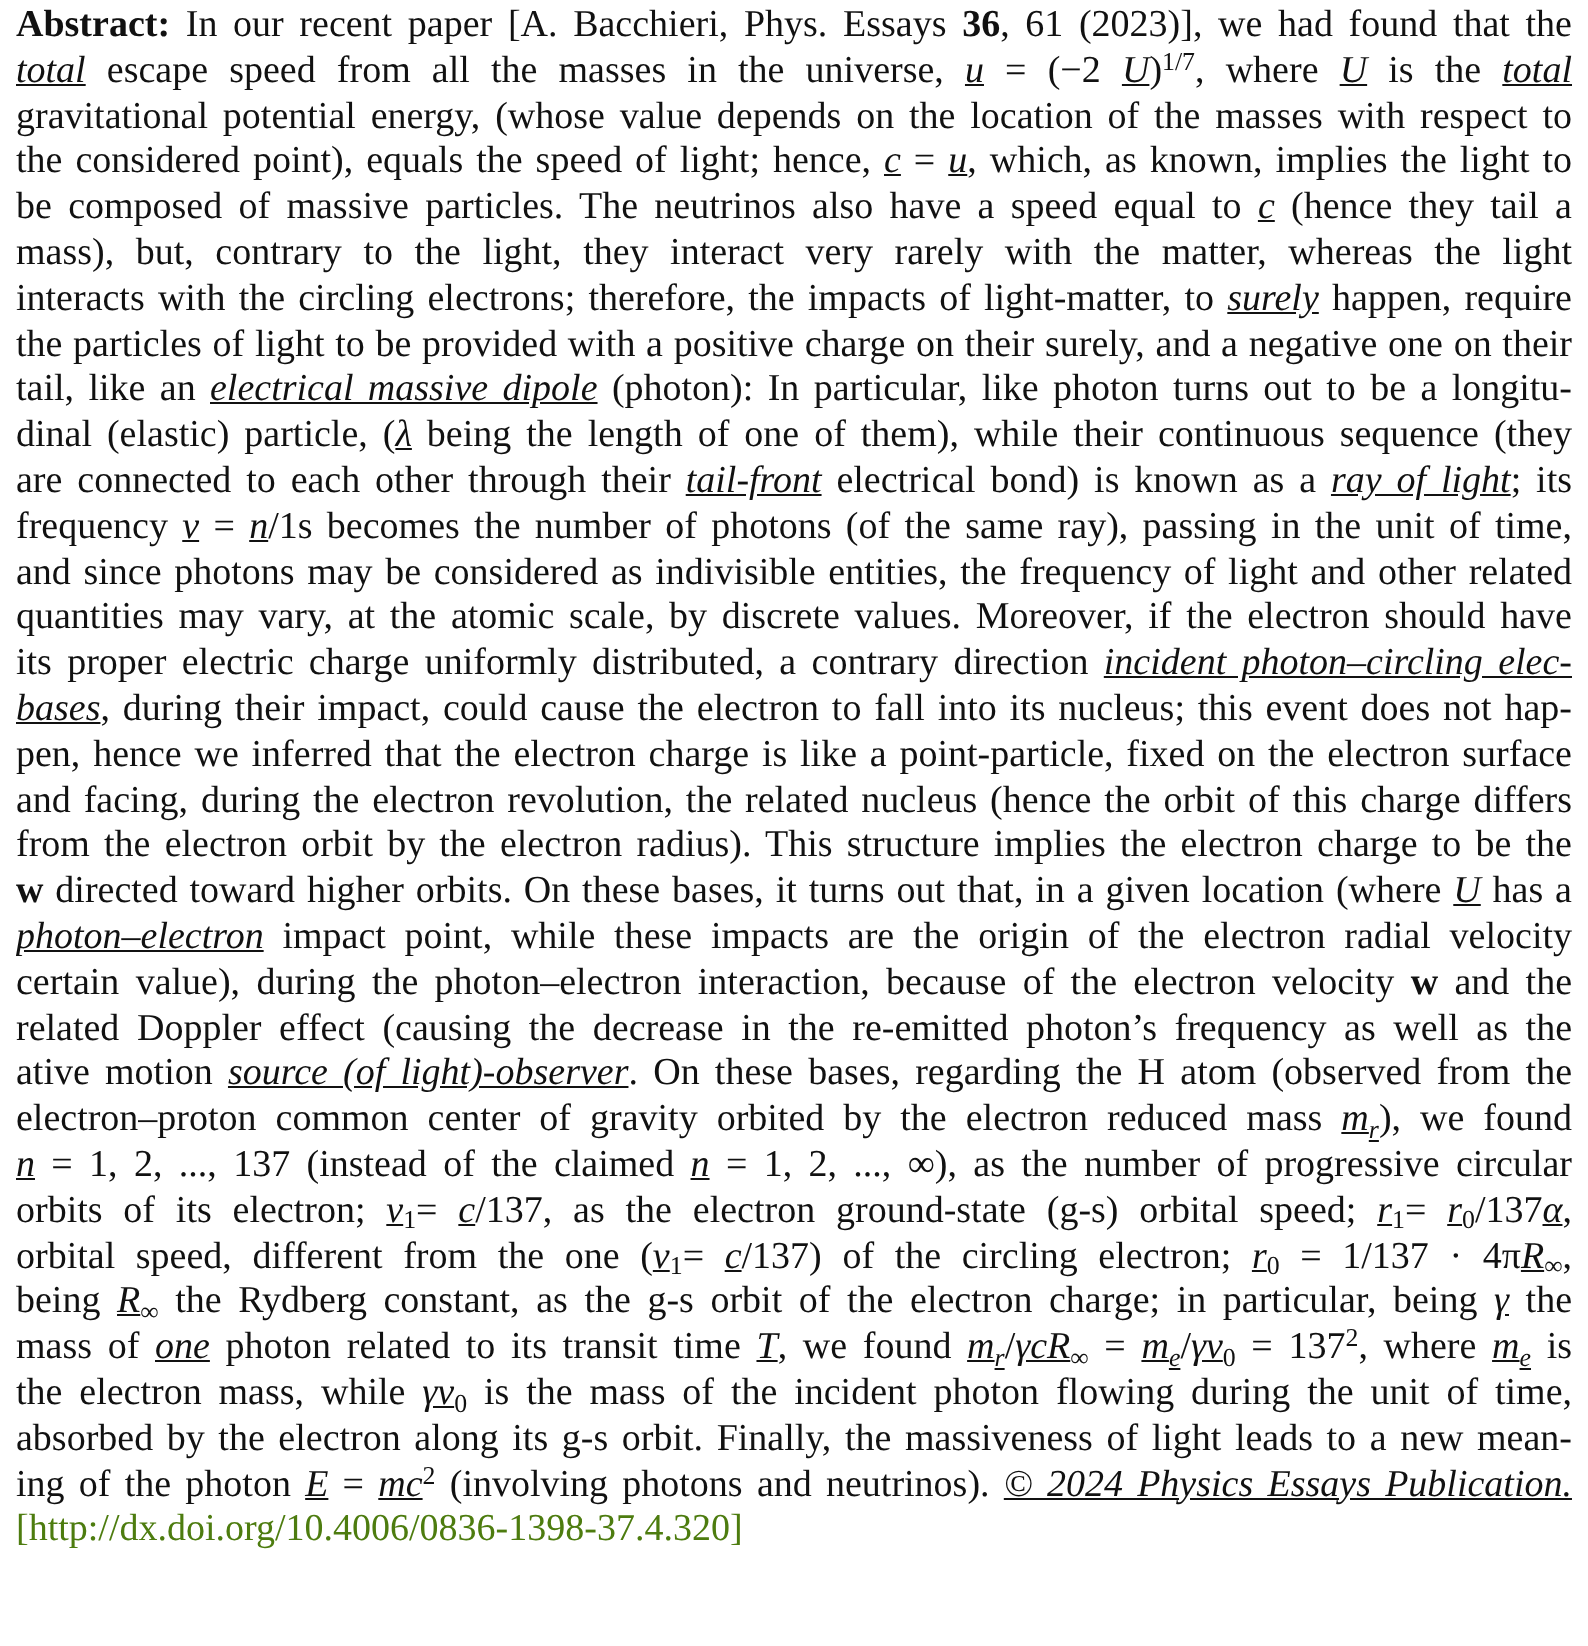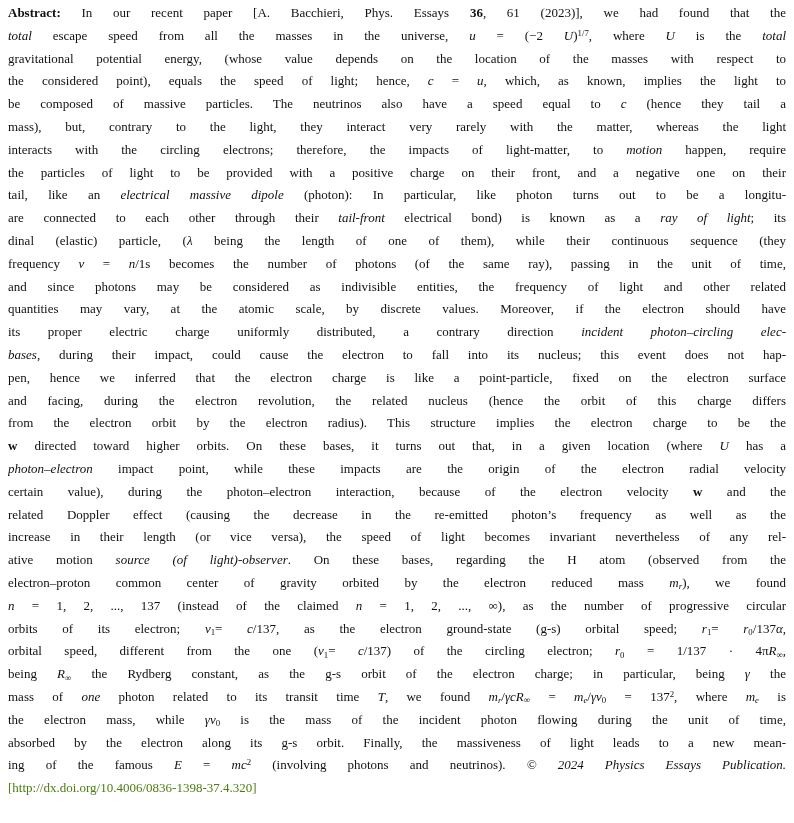--- a/index.html
+++ b/index.html
@@ -12,35 +12,35 @@
     height: 823px;
     box-sizing: border-box;
     background: #ffffff;
     overflow: hidden;
   }
   .abstract {
     box-sizing: border-box;
     width: 794px;
     padding: 2px 8px 0 8px;
     font-family: "Liberation Serif", "DejaVu Serif", serif;
-    font-size: 13px;
+    font-size: 19px;
     color: #111111;
   }
   .line {
     height: 22.8px;
     line-height: 22.8px;
     text-align: justify;
     text-align-last: justify;
     overflow: hidden;
     white-space: normal;
   }
   .line.last {
     text-align-last: left;
   }
-  .it { font-style: italic; }
+  .it { font-style: italic; text-decoration: underline; }
   .bd { font-weight: bold; }
   .sup {
     font-size: 68%;
     position: relative;
     top: -0.45em;
     line-height: 0;
   }
   .sub {
     font-size: 68%;
     position: relative;
@@ -53,43 +53,42 @@
 <body>
 
 <div class="page">
   <div class="abstract" style="color: rgb(17, 17, 17);">
       <div class="line"><span class="bd">Abstract:</span><span> In our recent paper [A. Bacchieri, Phys. Essays </span><span class="bd">36</span><span>, 61 (2023)], we had found that the</span></div>
       <div class="line"><span class="it">total</span><span> escape speed from all the masses in the universe, </span><span class="it">u</span><span> = (−2 </span><span class="it">U</span><span>)</span><span class="sup">1/7</span><span>, where </span><span class="it">U</span><span> is the </span><span class="it">total</span></div>
       <div class="line"><span>gravitational potential energy, (whose value depends on the location of the masses with respect to</span></div>
       <div class="line"><span>the considered point), equals the speed of light; hence, </span><span class="it">c</span><span> = </span><span class="it">u</span><span>, which, as known, implies the light to</span></div>
       <div class="line"><span>be composed of massive particles. The neutrinos also have a speed equal to </span><span class="it">c</span><span> (hence they tail a</span></div>
       <div class="line"><span>mass), but, contrary to the light, they interact very rarely with the matter, whereas the light</span></div>
-      <div class="line"><span>interacts with the circling electrons; therefore, the impacts of light-matter, to </span><span class="it">motion</span><span> happen, require</span></div>
-      <div class="line"><span>the particles of light to be provided with a positive charge on their front, and a negative one on their</span></div>
+      <div class="line"><span>interacts with the circling electrons; therefore, the impacts of light-matter, to </span><span class="it">surely</span><span> happen, require</span></div>
+      <div class="line"><span>the particles of light to be provided with a positive charge on their surely, and a negative one on their</span></div>
       <div class="line"><span>tail, like an </span><span class="it">electrical massive dipole</span><span> (photon): In particular, like photon turns out to be a longitu-</span></div>
+      <div class="line"><span>dinal (elastic) particle, (</span><span class="it">λ</span><span> being the length of one of them), while their continuous sequence (they</span></div>
       <div class="line"><span>are connected to each other through their </span><span class="it">tail-front</span><span> electrical bond) is known as a </span><span class="it">ray of light</span><span>; its</span></div>
-      <div class="line"><span>dinal (elastic) particle, (</span><span class="it">λ</span><span> being the length of one of them), while their continuous sequence (they</span></div>
       <div class="line"><span>frequency </span><span class="it">ν</span><span> = </span><span class="it">n</span><span>/1s becomes the number of photons (of the same ray), passing in the unit of time,</span></div>
       <div class="line"><span>and since photons may be considered as indivisible entities, the frequency of light and other related</span></div>
       <div class="line"><span>quantities may vary, at the atomic scale, by discrete values. Moreover, if the electron should have</span></div>
       <div class="line"><span>its proper electric charge uniformly distributed, a contrary direction </span><span class="it">incident photon–circling elec-</span></div>
       <div class="line"><span class="it">bases</span><span>, during their impact, could cause the electron to fall into its nucleus; this event does not hap-</span></div>
       <div class="line"><span>pen, hence we inferred that the electron charge is like a point-particle, fixed on the electron surface</span></div>
       <div class="line"><span>and facing, during the electron revolution, the related nucleus (hence the orbit of this charge differs</span></div>
       <div class="line"><span>from the electron orbit by the electron radius). This structure implies the electron charge to be the</span></div>
       <div class="line"><span class="bd">w</span><span> directed toward higher orbits. On these bases, it turns out that, in a given location (where </span><span class="it">U</span><span> has a</span></div>
       <div class="line"><span class="it">photon–electron</span><span> impact point, while these impacts are the origin of the electron radial velocity</span></div>
       <div class="line"><span>certain value), during the photon–electron interaction, because of the electron velocity </span><span class="bd">w</span><span> and the</span></div>
       <div class="line"><span>related Doppler effect (causing the decrease in the re-emitted photon’s frequency as well as the</span></div>
-      <div class="line"><span>increase in their length (or vice versa), the speed of light becomes invariant nevertheless of any rel-</span></div>
       <div class="line"><span>ative motion </span><span class="it">source (of light)-observer</span><span>. On these bases, regarding the H atom (observed from the</span></div>
       <div class="line"><span>electron–proton common center of gravity orbited by the electron reduced mass </span><span class="it">m</span><span class="it sub">r</span><span>), we found</span></div>
       <div class="line"><span class="it">n</span><span> = 1, 2, ..., 137 (instead of the claimed </span><span class="it">n</span><span> = 1, 2, ..., ∞), as the number of progressive circular</span></div>
       <div class="line"><span>orbits of its electron; </span><span class="it">v</span><span class="sub">1</span><span>= </span><span class="it">c</span><span>/137, as the electron ground-state (g-s) orbital speed; </span><span class="it">r</span><span class="sub">1</span><span>= </span><span class="it">r</span><span class="sub">0</span><span>/137</span><span class="it">α</span><span>,</span></div>
       <div class="line"><span>orbital speed, different from the one (</span><span class="it">v</span><span class="sub">1</span><span>= </span><span class="it">c</span><span>/137) of the circling electron; </span><span class="it">r</span><span class="sub">0</span><span> = 1/137 · 4π</span><span class="it">R</span><span class="sub">∞</span><span>,</span></div>
       <div class="line"><span>being </span><span class="it">R</span><span class="sub">∞</span><span> the Rydberg constant, as the g-s orbit of the electron charge; in particular, being </span><span class="it">γ</span><span> the</span></div>
       <div class="line"><span>mass of </span><span class="it">one</span><span> photon related to its transit time </span><span class="it">T</span><span>, we found </span><span class="it">m</span><span class="it sub">r</span><span>/</span><span class="it">γcR</span><span class="sub">∞</span><span> = </span><span class="it">m</span><span class="it sub">e</span><span>/</span><span class="it">γν</span><span class="sub">0</span><span> = 137</span><span class="sup">2</span><span>, where </span><span class="it">m</span><span class="it sub">e</span><span> is</span></div>
       <div class="line"><span>the electron mass, while </span><span class="it">γν</span><span class="sub">0</span><span> is the mass of the incident photon flowing during the unit of time,</span></div>
       <div class="line"><span>absorbed by the electron along its g-s orbit. Finally, the massiveness of light leads to a new mean-</span></div>
-      <div class="line"><span>ing of the famous </span><span class="it">E</span><span> = </span><span class="it">mc</span><span class="sup">2</span><span> (involving photons and neutrinos). </span><span class="it">© 2024 Physics Essays Publication.</span></div>
+      <div class="line"><span>ing of the photon </span><span class="it">E</span><span> = </span><span class="it">mc</span><span class="sup">2</span><span> (involving photons and neutrinos). </span><span class="it">© 2024 Physics Essays Publication.</span></div>
       <div class="line last"><span class="link" style="color: #4d7c0f;">[http://dx.doi.org/10.4006/0836-1398-37.4.320]</span></div>
     </div>
 </div>
 
 </body></html>

